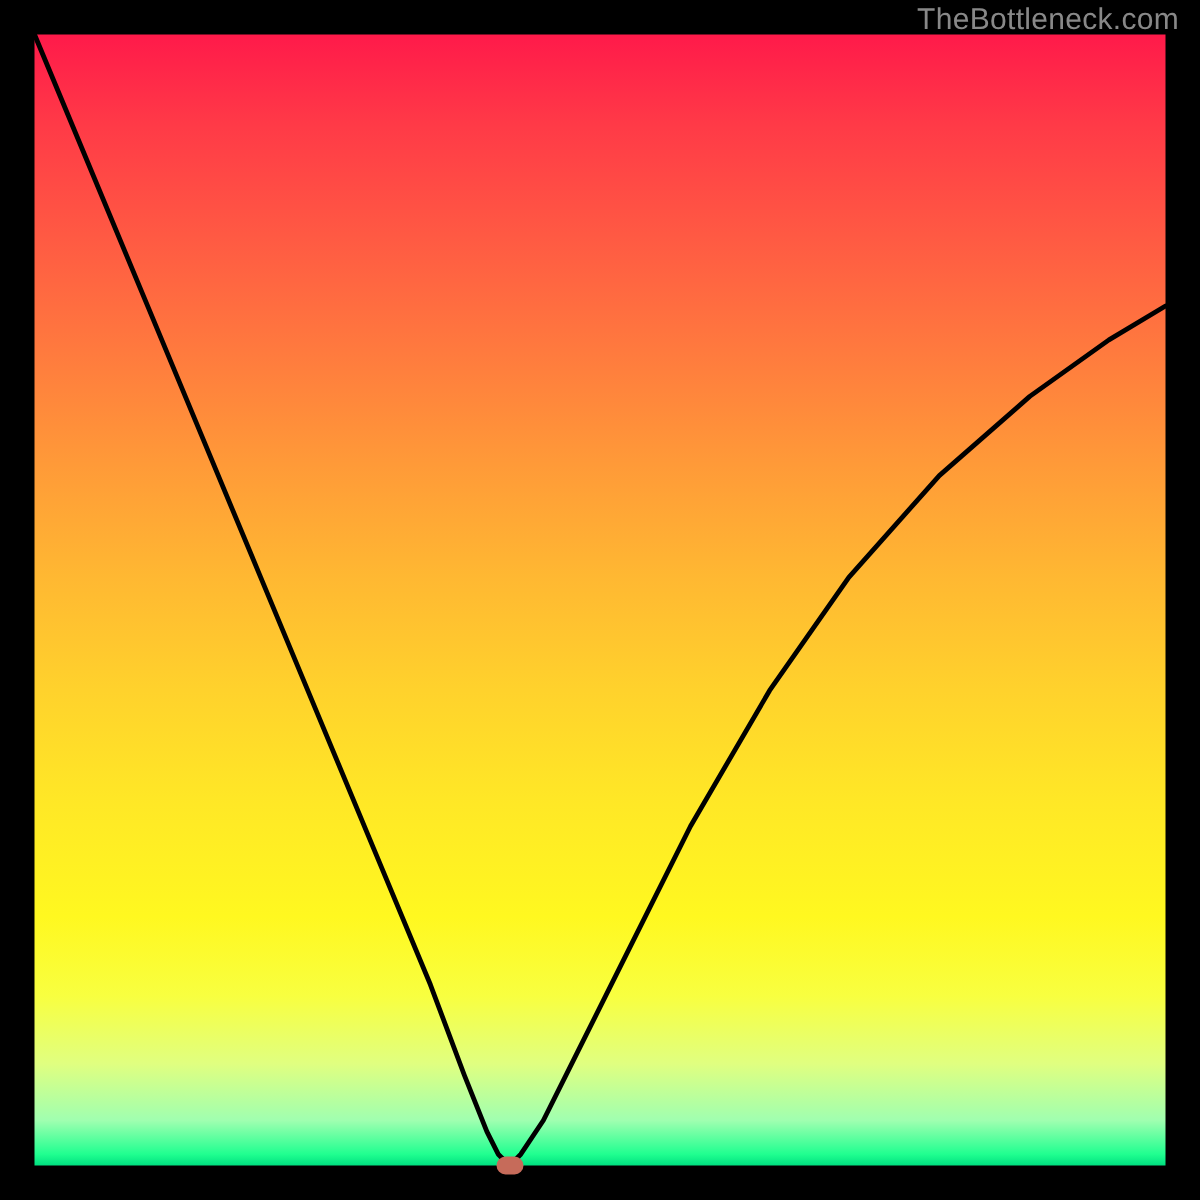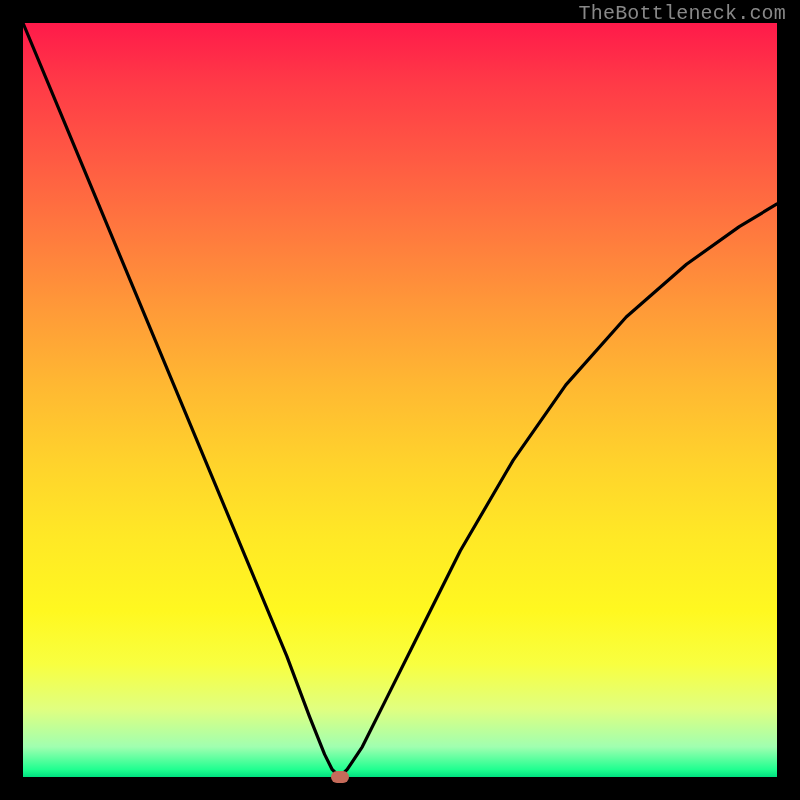--- a/index.html
+++ b/index.html
@@ -10,21 +10,20 @@
     position: relative;
     font-family: Arial, sans-serif;
   }
   .frame {
     position: absolute;
     top: 0;
     left: 0;
     width: 792px;
     height: 800px;
     background: #000;
-    font-family: Liberation Mono, monospace;
   }
   .plot-area {
     position: absolute;
     top: 23px;
     left: 23px;
     width: 754px;
     height: 754px;
     background: linear-gradient(to bottom,
       #ff1a4a 0%,
       #ff3a47 8%,

